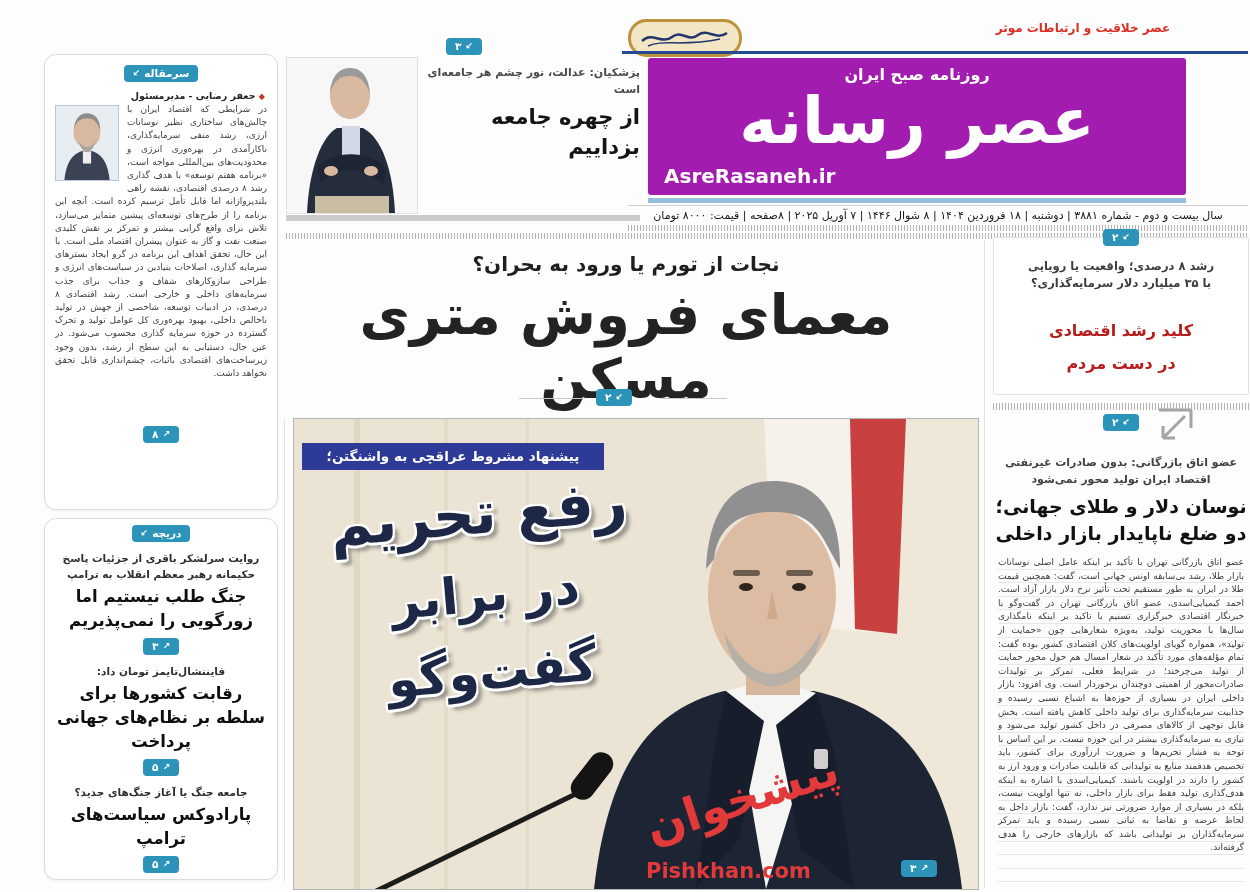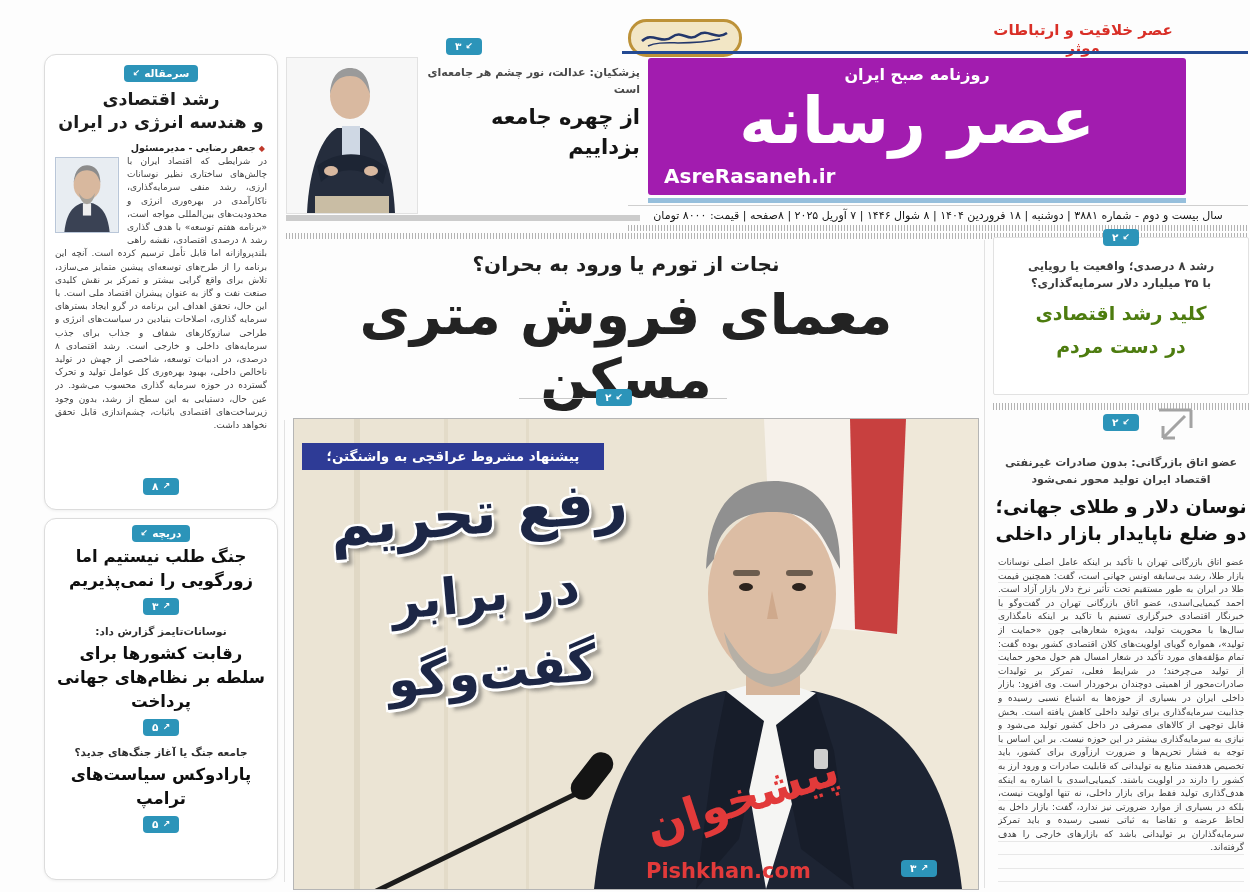--- a/index.html
+++ b/index.html
@@ -30,21 +30,21 @@
   
   .pez{left:286px;top:36px;width:354px;height:178px;display:flex;gap:8px;}
   .pez-badge{position:absolute;left:160px;top:2px;}
   .pez-text{flex:1;padding-top:28px;text-align:right;}
   .pez-kicker{font-size:11px;font-weight:bold;color:#4a4a4a;line-height:17px;}
   .pez-headline{font-size:21px;line-height:30px;font-weight:bold;color:#141414;margin-top:4px;}
   .pez-photo{width:130px;height:155px;align-self:flex-end;border:1px solid #e2e2e2;}
   .pez-rule{left:286px;top:215px;width:354px;height:6px;background:#cccccc;}
   
   .seal{left:628px;top:19px;width:114px;height:38px;}
-  .slogan{left:980px;top:21px;width:206px;text-align:center;font-size:15px;font-weight:bold;color:#d92f27;}
+  .slogan{left:980px;top:21px;width:206px;text-align:center;font-size:12px;font-weight:bold;color:#d92f27;}
   .mast-underline{left:622px;top:51px;width:626px;height:3px;background:#234a93;}
   .mast-box{left:648px;top:58px;width:538px;height:137px;background:#a21caf;border-radius:3px;color:#fff;text-align:center;}
   .mast-tagline{font-size:16px;font-weight:bold;margin-top:7px;}
   .mast-logo{font-size:64px;font-weight:bold;line-height:70px;margin-top:2px;letter-spacing:-1px;}
   .mast-url{position:absolute;left:16px;bottom:7px;font-size:20px;font-weight:bold;direction:ltr;}
   .mast-lightbar{left:648px;top:198px;width:538px;height:5px;background:#96bfdc;}
   .dateline{left:628px;top:209px;width:620px;font-size:11px;color:#161616;text-align:center;}
   
   .lead-kicker{left:296px;top:252px;width:660px;text-align:center;font-size:20px;font-weight:bold;color:#1f1f1f;}
   .lead-headline{left:296px;top:283px;width:660px;text-align:center;font-size:55px;font-weight:bold;color:#232323;letter-spacing:-1px;}
@@ -59,21 +59,21 @@
   .ov1{font-size:58px;line-height:84px;}
   .ov2{font-size:50px;line-height:78px;}
   .wm-fa{position:absolute;left:348px;top:352px;font-size:46px;font-weight:bold;color:#e23a3a;transform:rotate(-18deg);}
   .wm-en{position:absolute;left:352px;top:440px;font-size:21px;font-weight:bold;color:#e23a3a;direction:ltr;}
   .photo-badge{position:absolute;left:607px;top:441px;}
   
   .sb-top{left:993px;top:237px;width:256px;height:158px;border:1px solid #e2e2e2;border-radius:2px;box-sizing:border-box;
           display:flex;flex-direction:column;align-items:center;text-align:center;background:#fff;}
   .sb-top .badge{margin-top:-9px;}
   .sb-kicker{font-size:11.5px;line-height:17px;font-weight:bold;color:#3d3d3d;margin-top:12px;}
-  .sb-headline{font-size:19px;line-height:33px;font-weight:bold;color:#4d7c0f;margin-top:5px;}
+  .sb-headline{font-size:16px;line-height:33px;font-weight:bold;color:#b91c1c;margin-top:22px;}
   .sb-art{left:993px;top:414px;width:256px;height:476px;display:flex;flex-direction:column;align-items:center;text-align:center;}
   .sa-kicker{font-size:11px;line-height:16.5px;font-weight:bold;color:#414141;margin-top:24px;}
   .sa-headline{font-size:19px;line-height:27px;font-weight:bold;color:#111111;margin-top:5px;}
   .sa-body{width:246px;margin-top:9px;font-size:9px;line-height:13.6px;text-align:justify;color:#3a3a3a;
            height:346px;overflow:hidden;direction:rtl;
            background-image:repeating-linear-gradient(180deg,transparent 0,transparent 12.6px,#e8e8e8 12.6px,#e8e8e8 13.6px);}
   .corner-arrow{position:absolute;left:160px;top:-10px;}
   .v-rule{width:1px;background:#e2e2e2;}
 </style>
 </head>
@@ -128,24 +128,20 @@
       </svg>
     </div>
   </div>
   <div class="abs pez-rule"></div>
 
   <div class="abs card editorial-card">
     <span class="badge">
       <span class="arrow">↙</span>
       <span>سرمقاله</span>
     </span>
-    <div class="editorial-title">
-      <div>رشد اقتصادی</div>
-      <div>و هندسه انرژی در ایران</div>
-    </div>
     <div class="byline">
       <span class="diamond">◆</span>
       <span>جعفر رضایی - مدیرمسئول</span>
     </div>
     <div class="editorial-body">
       <span class="author-photo">
         <svg width="62" height="74" viewBox="0 0 60 72">
           <rect width="60" height="72" fill="#e8edf2"></rect>
           <path d="M8 72 C10 52 18 44 30 43 C42 44 50 52 52 72 Z" fill="#3a4254"></path>
           <rect x="26" y="44" width="8" height="12" fill="#eeeeee"></rect>
@@ -161,27 +157,28 @@
       <span class="arrow">↗</span>
     </span>
   </div>
 
   <div class="abs card window-card">
     <span class="badge">
       <span class="arrow">↙</span>
       <span>دریچه</span>
     </span>
 
+    <div class="wk">روایت سرلشکر باقری از جزئیات پاسخ حکیمانه رهبر معظم انقلاب به ترامپ</div>
     <div class="wh">جنگ طلب نیستیم اما زورگویی را نمی‌پذیریم</div>
     <span class="badge wb">
       <span>۳</span>
       <span class="arrow">↗</span>
     </span>
 
-    <div class="wk">نوسانات‌تایمز گزارش داد:</div>
+    <div class="wk">فایننشال‌تایمز تومان داد:</div>
     <div class="wh">رقابت کشورها برای سلطه بر نظام‌های جهانی پرداخت</div>
     <span class="badge wb">
       <span>۵</span>
       <span class="arrow">↗</span>
     </span>
 
     <div class="wk">جامعه جنگ یا آغاز جنگ‌های جدید؟</div>
     <div class="wh">پارادوکس سیاست‌های ترامپ</div>
     <span class="badge wb">
       <span>۵</span>

